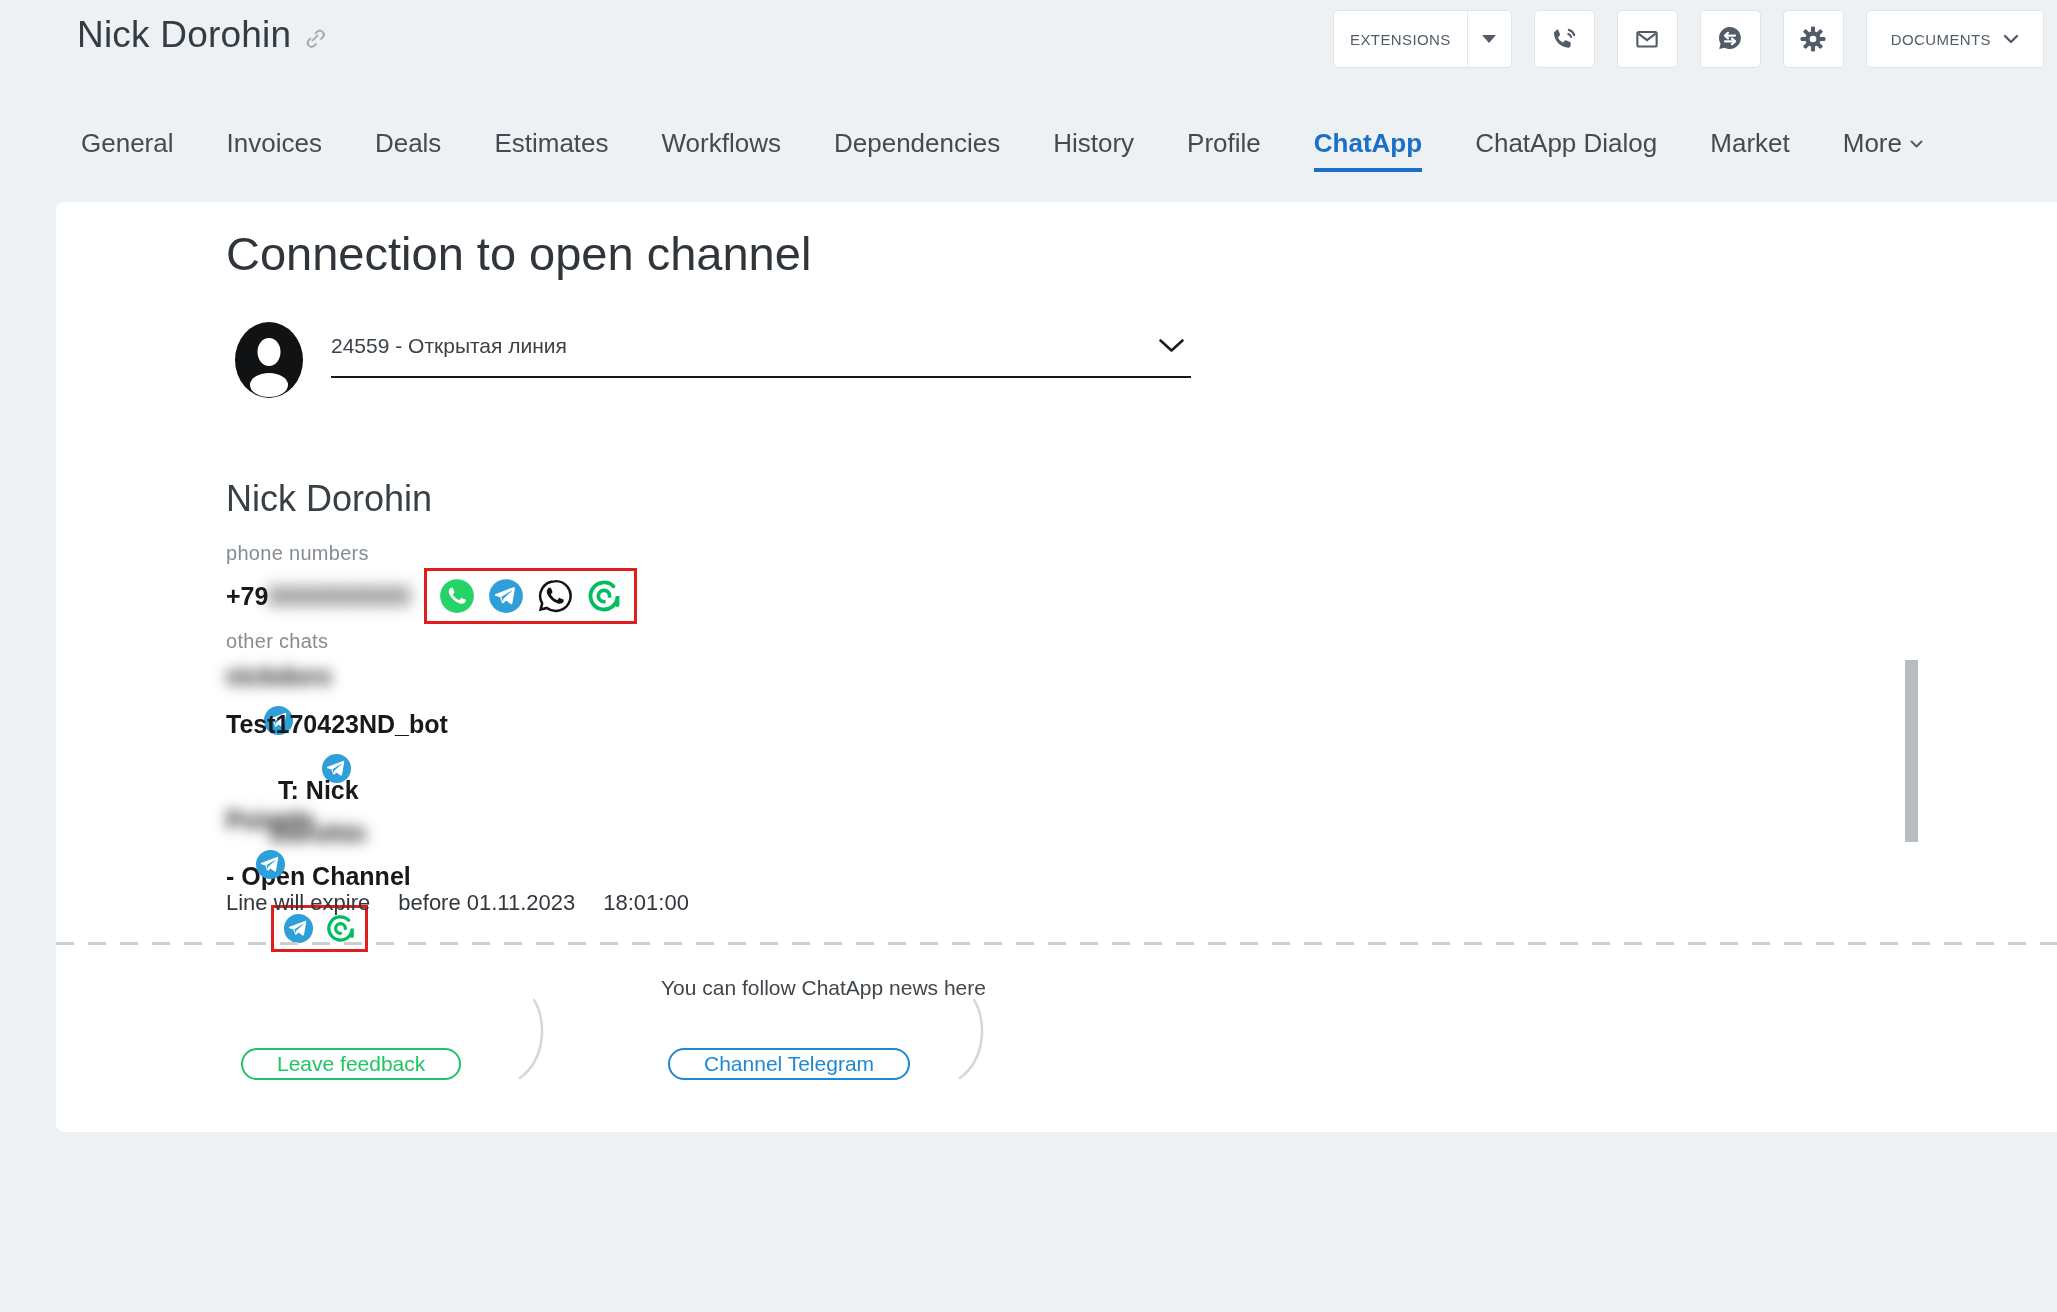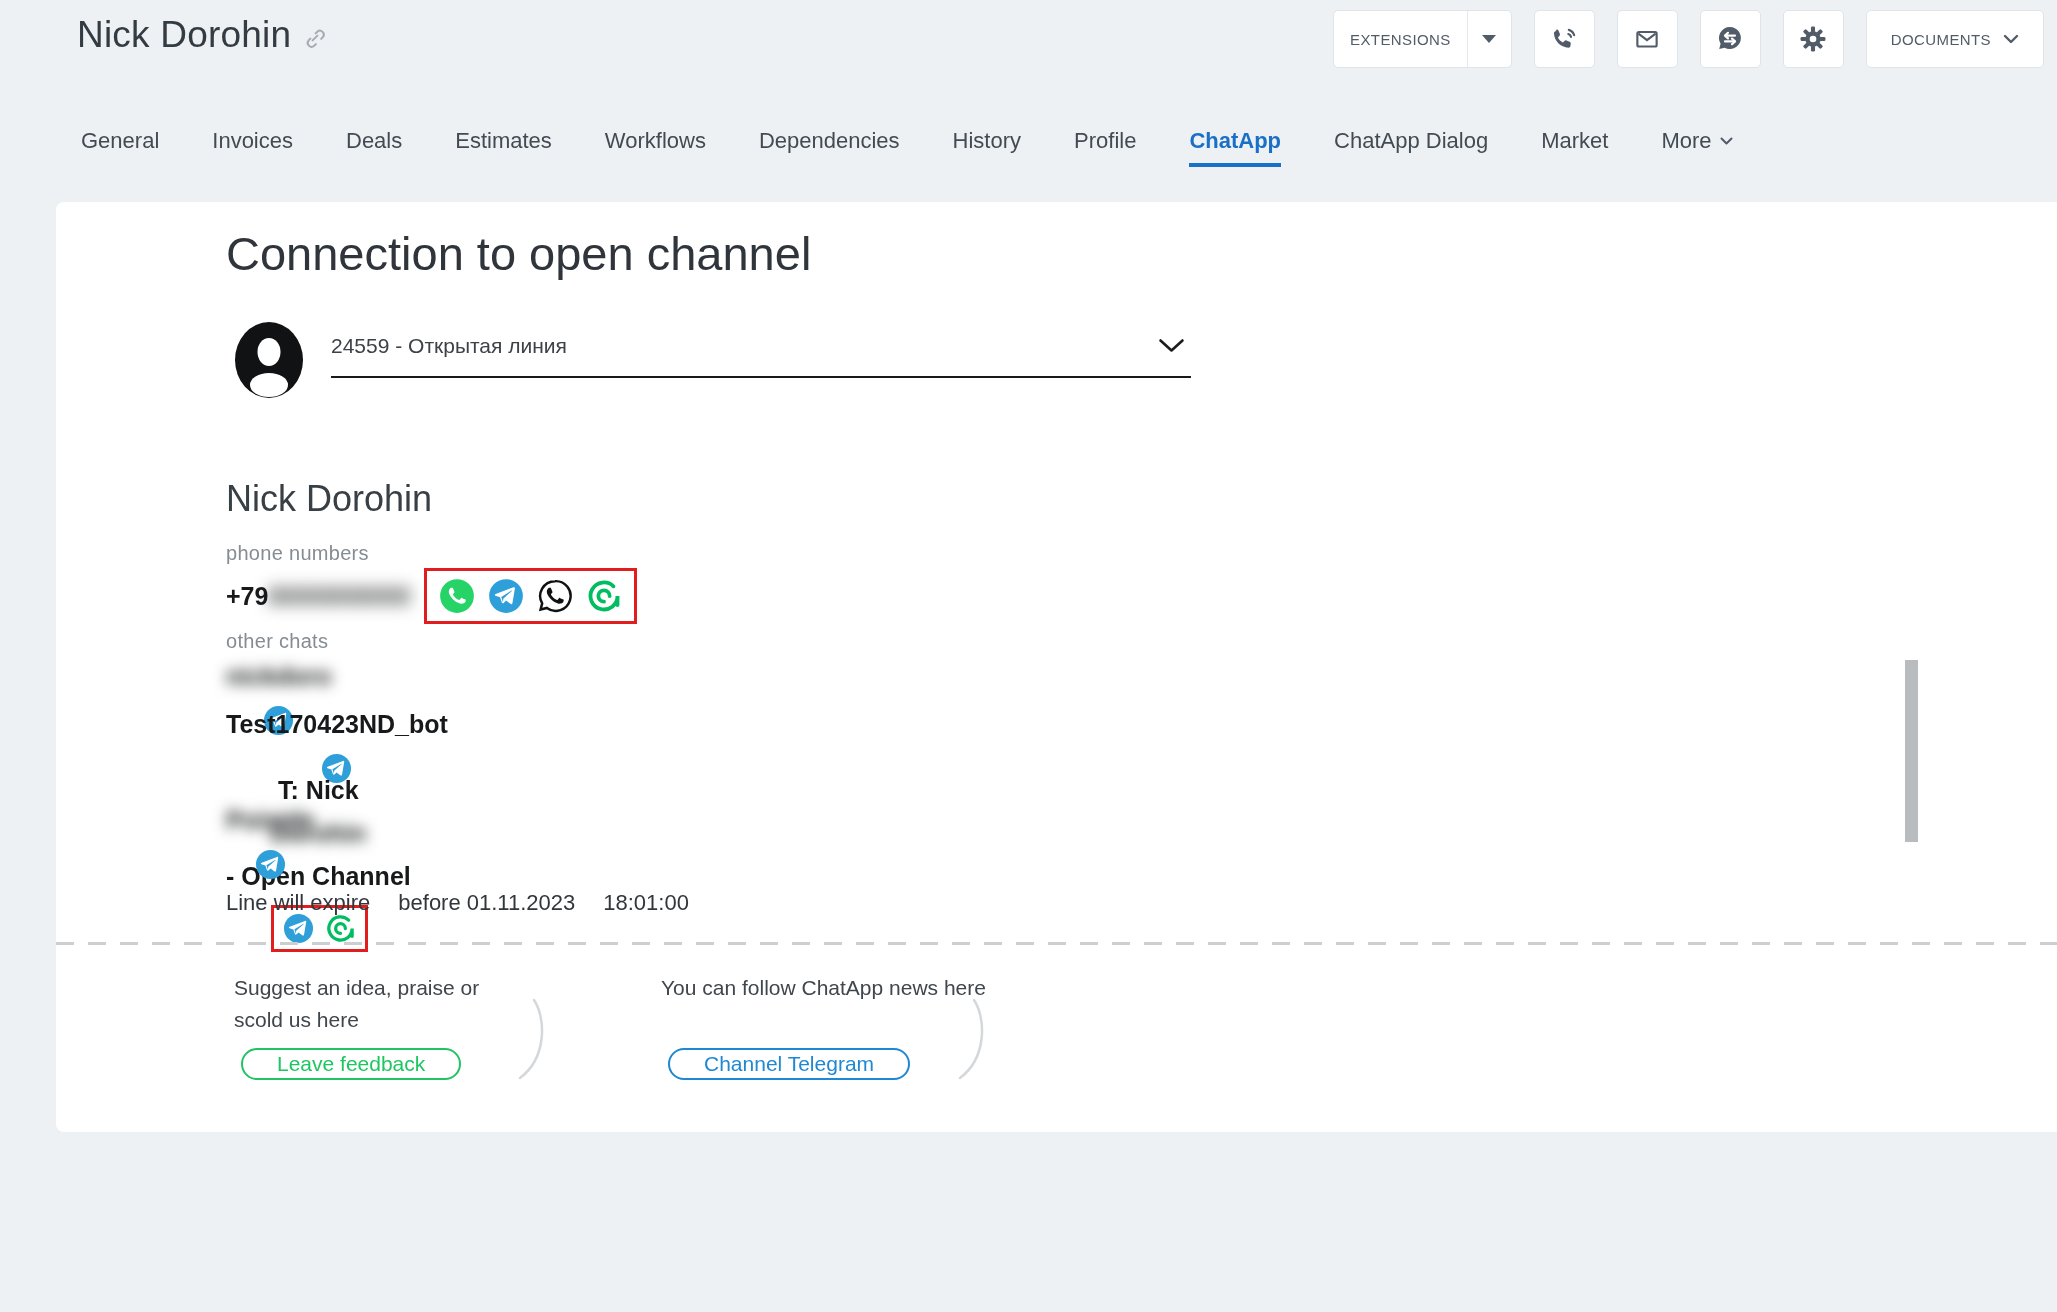--- a/index.html
+++ b/index.html
@@ -26,21 +26,21 @@
   }
   .hbtn.icon-btn { width:61px; }
   .split-btn { display:flex; align-items:stretch; padding:0; overflow:hidden; }
   .split-main { display:flex; align-items:center; padding:0 16px; font-size:15px; letter-spacing:.4px; }
   .split-caret { display:flex; align-items:center; justify-content:center; width:44px; border-left:1px solid #e3e8ec; }
   .caret-down { width:0; height:0; border-left:7px solid transparent; border-right:7px solid transparent; border-top:8px solid #525c69; }
   .doc-btn { padding:16px 24px; gap:12px; font-size:15px; letter-spacing:.4px; }
 
   
   .tabs { position:absolute; left:35px; top:128px; display:flex; gap:53px; align-items:flex-end; }
-  .tab { font-size:22px; color:#424b53; padding-bottom:13px; cursor:pointer; white-space:nowrap; }
+  .tab { font-size:26px; color:#424b53; padding-bottom:13px; cursor:pointer; white-space:nowrap; }
   .tab.active { color:#1a6fc7; font-weight:700; border-bottom:4px solid #1a6fc7; padding-bottom:9px; }
   .tab-more { display:flex; align-items:center; gap:8px; }
 
   
   .card {
     position:absolute; left:10px; top:202px; width:2014px; height:930px;
     background:#fff; border-radius:8px;
   }
   .heading { position:absolute; left:170px; top:24px; font-size:47px; font-weight:400; color:#2f353b; }
 
@@ -289,21 +289,20 @@
     </div>
 
     <div class="expire-row">
       <span>Line will expire</span>
       <span>before 01.11.2023</span>
       <span>18:01:00</span>
     </div>
 
     <div class="dashed-sep"></div>
 
-    <div class="promo-text pt1">Suggest an idea, praise or scold us here</div>
     <button class="pill-btn btn-feedback">Leave feedback</button>
     <svg class="deco-arc arc1" width="44" height="96" viewBox="0 0 44 96" fill="none">
       <path d="M20 2c12 18 13 58-14 78" stroke="#d4d8db" stroke-width="2.5" stroke-linecap="round"></path>
     </svg>
 
     <div class="promo-text pt2">You can follow ChatApp news here</div>
     <button class="pill-btn btn-news">Channel Telegram</button>
     <svg class="deco-arc arc2" width="44" height="96" viewBox="0 0 44 96" fill="none">
       <path d="M20 2c12 18 13 58-14 78" stroke="#d4d8db" stroke-width="2.5" stroke-linecap="round"></path>
     </svg>

